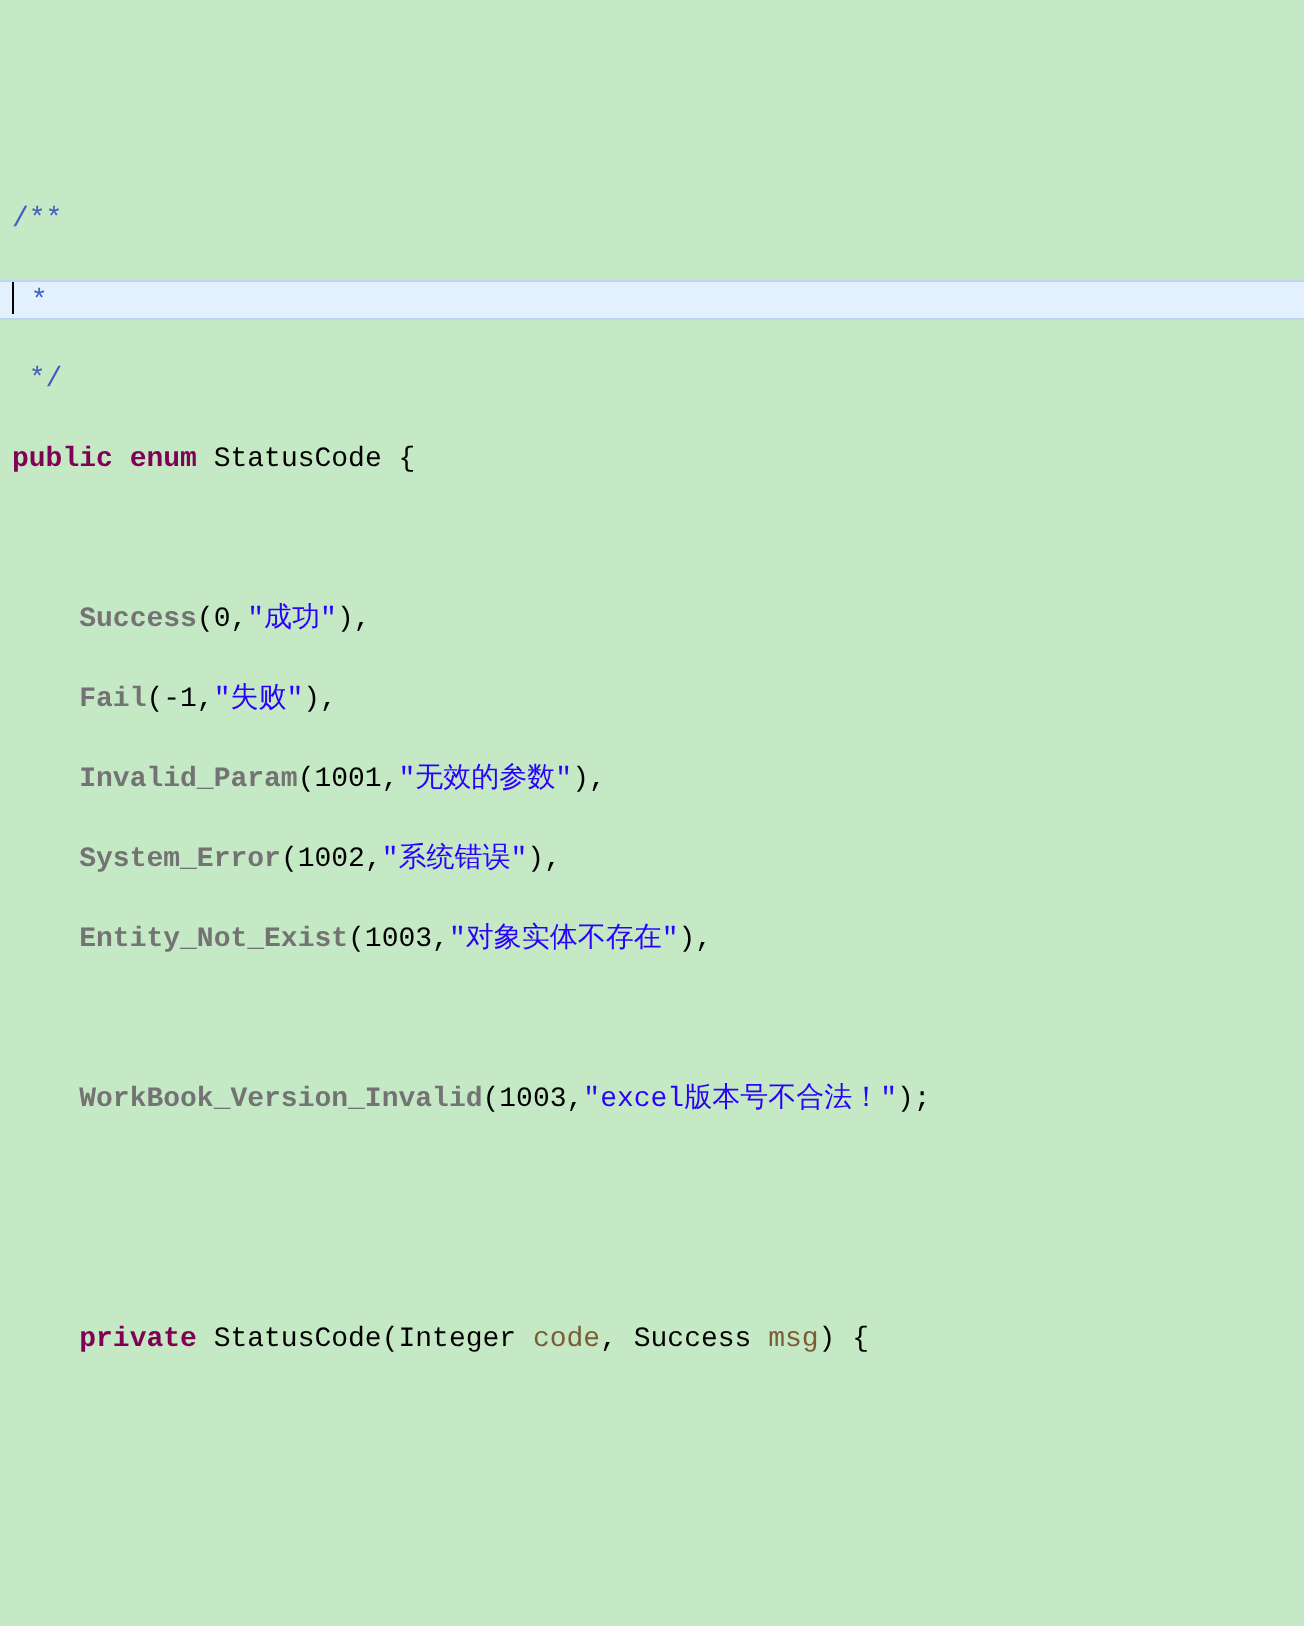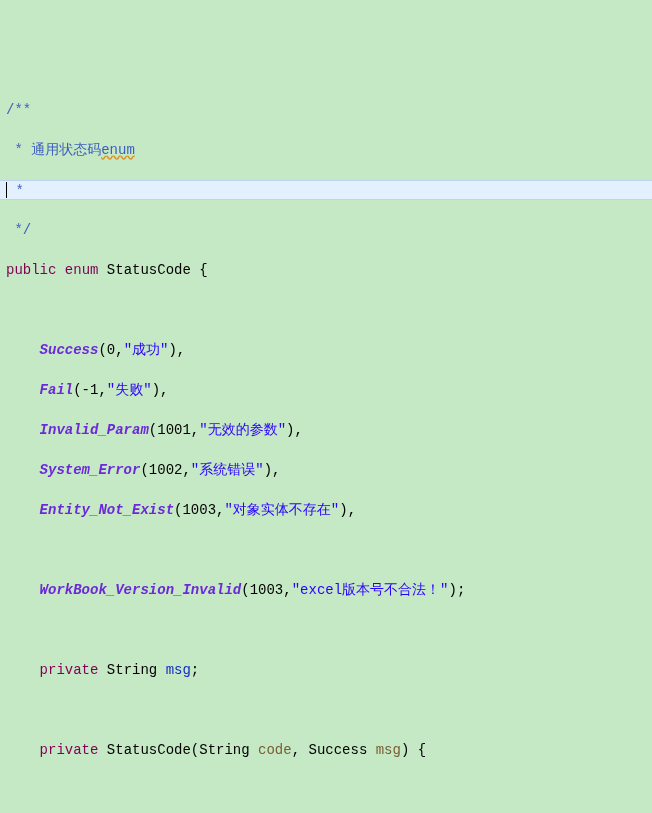--- a/index.html
+++ b/index.html
@@ -28,22 +28,22 @@
     box-sizing: border-box;
     color: #000;
   }
   .highlight-line {
     background: #e3f1ff;
     border-top: 1px solid #bcd5f0;
     border-bottom: 1px solid #bcd5f0;
     box-sizing: border-box;
     height: 20px;
   }
-  .kw { color: #7f0055; font-weight: normal; }
-  .enum-const { color: #6d28d9; font-weight: bold; font-style: italic; }
+  .kw { color: #7f0055; font-weight: bold; }
+  .enum-const { color: #737373; font-weight: bold; }
   .str { color: #2a00ff; }
   .field { color: #152bc5; }
   .param { color: #7a5d34; }
   .comment { color: #3f5fbf; }
   .typo {
     text-decoration: underline;
     text-decoration-color: #e09020;
     text-decoration-style: wavy;
   }
   .caret {
@@ -55,36 +55,34 @@
     margin-top: -2px;
   }
 </style>
 </head>
 <body>
 
 
 
 <div class="editor">
 <div class="line"><span class="comment">/**</span></div>
-<div class="line"><span class="comment"> * </span><span class="comment">通用状态码</span><span class="comment typo">enum</span></div>
 <div class="line highlight-line"><span class="caret"></span><span class="comment"> *</span></div>
 <div class="line"><span class="comment"> */</span></div>
 <div class="line"><span class="kw">public</span> <span class="kw">enum</span><span> StatusCode {</span></div>
 <div class="line"></div>
 <div class="line"><span>    </span><span class="enum-const">Success</span><span>(0,</span><span class="str">"成功"</span><span>),</span></div>
 <div class="line"><span>    </span><span class="enum-const">Fail</span><span>(-1,</span><span class="str">"失败"</span><span>),</span></div>
 <div class="line"><span>    </span><span class="enum-const">Invalid_Param</span><span>(1001,</span><span class="str">"无效的参数"</span><span>),</span></div>
 <div class="line"><span>    </span><span class="enum-const">System_Error</span><span>(1002,</span><span class="str">"系统错误"</span><span>),</span></div>
 <div class="line"><span>    </span><span class="enum-const">Entity_Not_Exist</span><span>(1003,</span><span class="str">"对象实体不存在"</span><span>),</span></div>
 <div class="line"></div>
 <div class="line"><span>    </span><span class="enum-const">WorkBook_Version_Invalid</span><span>(1003,</span><span class="str">"excel版本号不合法！"</span><span>);</span></div>
 <div class="line"></div>
-<div class="line"><span>    </span><span class="kw">private</span><span> String </span><span class="field">msg</span><span>;</span></div>
 <div class="line"></div>
-<div class="line"><span>    </span><span class="kw">private</span><span> StatusCode(String </span><span class="param">code</span><span>, Success </span><span class="param">msg</span><span>) {</span></div>
+<div class="line"><span>    </span><span class="kw">private</span><span> StatusCode(Integer </span><span class="param">code</span><span>, Success </span><span class="param">msg</span><span>) {</span></div>
 
 
 
 
 
 
 
 
 
 

